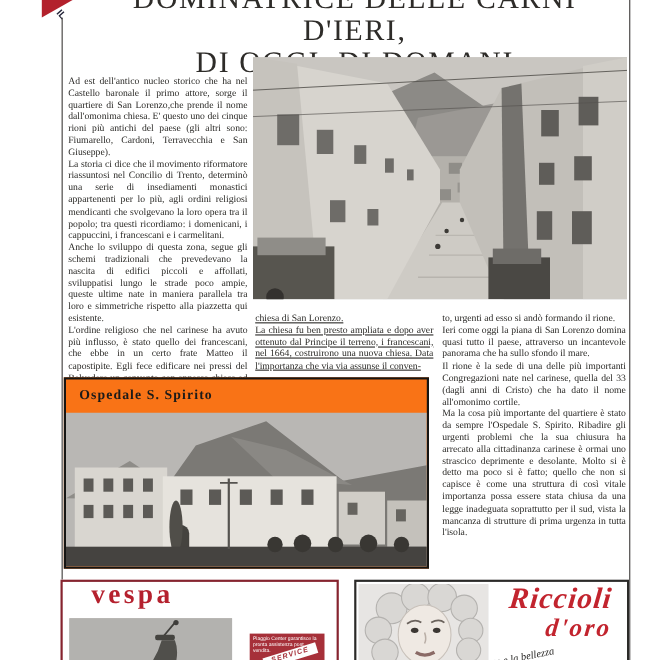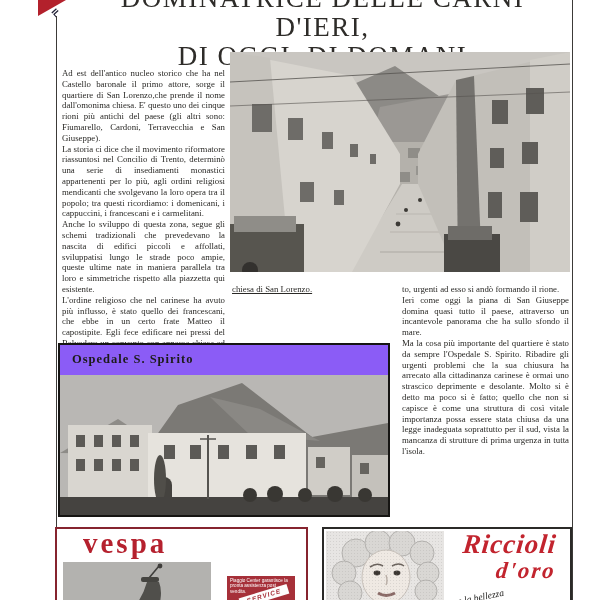--- a/index.html
+++ b/index.html
@@ -17,27 +17,27 @@
 
   
   .col{font-size:8.8px;line-height:10.8px;text-align:justify;color:#2a2926;}
   .col p{margin:0;}
   #col1{left:62px;top:68px;width:163px;}
   #col2{left:232px;top:284px;width:162px;text-decoration:underline;}
   #col3{left:402px;top:284px;width:167px;}
 
   
   #street-photo{left:230px;top:52px;width:340px;height:220px;background:#c9c6c1;}
-  #ospedale-box{left:58px;top:343px;width:332px;height:174px;border:2px solid #161513;background:#8b5cf6;box-sizing:border-box;}
+  #ospedale-box{left:58px;top:343px;width:332px;height:174px;border:2px solid #161513;background:#f97316;box-sizing:border-box;}
   #ospedale-label{padding:7px 0 0 12px;font-weight:bold;font-size:12.5px;letter-spacing:1px;color:#1c1b19;}
   #ospedale-photo{position:absolute;left:0;bottom:0;width:328px;height:140px;}
 
   
   #vespa-ad{left:55px;top:527px;width:253px;height:80px;border:2px solid #86242f;background:#fff;box-sizing:border-box;}
-  #vespa-word{position:absolute;left:26px;top:-2px;font-size:29px;font-weight:bold;
+  #vespa-word{position:absolute;left:26px;top:-2px;font-size:25px;font-weight:bold;
      letter-spacing:3px;color:#b5212e;}
   #vespa-photo{position:absolute;left:6px;top:33px;width:148px;height:46px;background:#b3b2af;}
   #service-box{position:absolute;left:170px;top:47px;width:68px;height:32px;background:#a63039;
      color:#fff;font-family:"Liberation Sans",sans-serif;font-size:4.6px;line-height:5.4px;padding:2px 3px;box-sizing:border-box;}
   #service-ribbon{position:absolute;left:12px;top:15px;width:50px;height:10px;background:#fdfdfd;
      transform:rotate(-17deg);color:#a63039;font-weight:bold;font-style:italic;
      font-size:6.5px;line-height:10px;text-align:center;letter-spacing:1px;}
 
   #riccioli-ad{left:322px;top:527px;width:250px;height:80px;border:2px solid #2b2a28;background:#fff;box-sizing:border-box;}
   #woman-photo{position:absolute;left:2px;top:2px;width:118px;height:74px;background:#e4e2e0;}
@@ -132,25 +132,27 @@
 
   <g fill="#3c3a36">
     <circle cx="176" cy="158" r="2"></circle>
     <circle cx="190" cy="148" r="2"></circle>
     <circle cx="168" cy="172" r="2.4"></circle>
   </g>
 </svg>
 
 <div id="col2" class="col abs">
   <p>chiesa di San Lorenzo.</p>
+  <p>La chiesa fu ben presto ampliata e dopo aver ottenuto dal Principe il terreno, i francescani, nel 1664, costruirono una nuova chiesa. Data l'importanza che via via assunse il conven-</p>
 </div>
 
 <div id="col3" class="col abs">
   <p>to, urgenti ad esso si andò formando il rione.</p>
-  <p>Ieri come oggi la piana di San Giuseppe domina quasi tutto il paese, attraverso un incantevole panorama che ha sullo sfondo il mare.</p>
+  <p>Ieri come oggi la piana di San Lorenzo domina quasi tutto il paese, attraverso un incantevole panorama che ha sullo sfondo il mare.</p>
+  <p>Il rione è la sede di una delle più importanti Congregazioni nate nel carinese, quella del 33 (dagli anni di Cristo) che ha dato il nome all'omonimo cortile.</p>
   <p>Ma la cosa più importante del quartiere è stato da sempre l'Ospedale S. Spirito. Ribadire gli urgenti problemi che la sua chiusura ha arrecato alla cittadinanza carinese è ormai uno strascico deprimente e desolante. Molto si è detto ma poco si è fatto; quello che non si capisce è come una struttura di così vitale importanza possa essere stata chiusa da una legge inadeguata soprattutto per il sud, vista la mancanza di strutture di prima urgenza in tutta l'isola.</p>
 </div>
 
 <div id="ospedale-box" class="abs">
   <div id="ospedale-label">Ospedale S. Spirito</div>
   <svg id="ospedale-photo" viewBox="0 0 328 140" preserveAspectRatio="none">
     <rect x="0" y="0" width="328" height="140" fill="#b9b7b4"></rect>
     <polygon points="0,78 58,44 112,80" fill="#8e8c88"></polygon>
     <polygon points="40,140 118,30 182,8 252,62 328,48 328,140" fill="#7b7975"></polygon>
     <polygon points="150,22 200,34 260,66 190,60" fill="#8a8884"></polygon>

